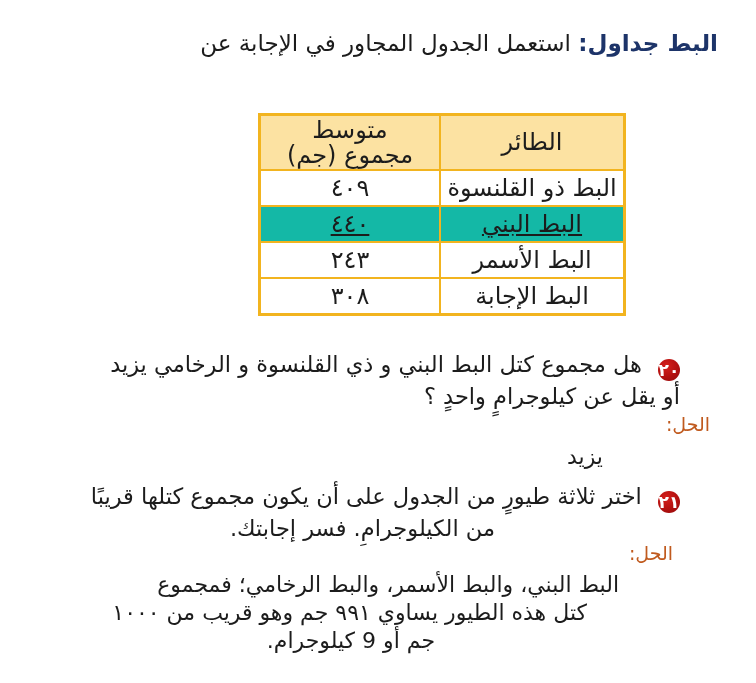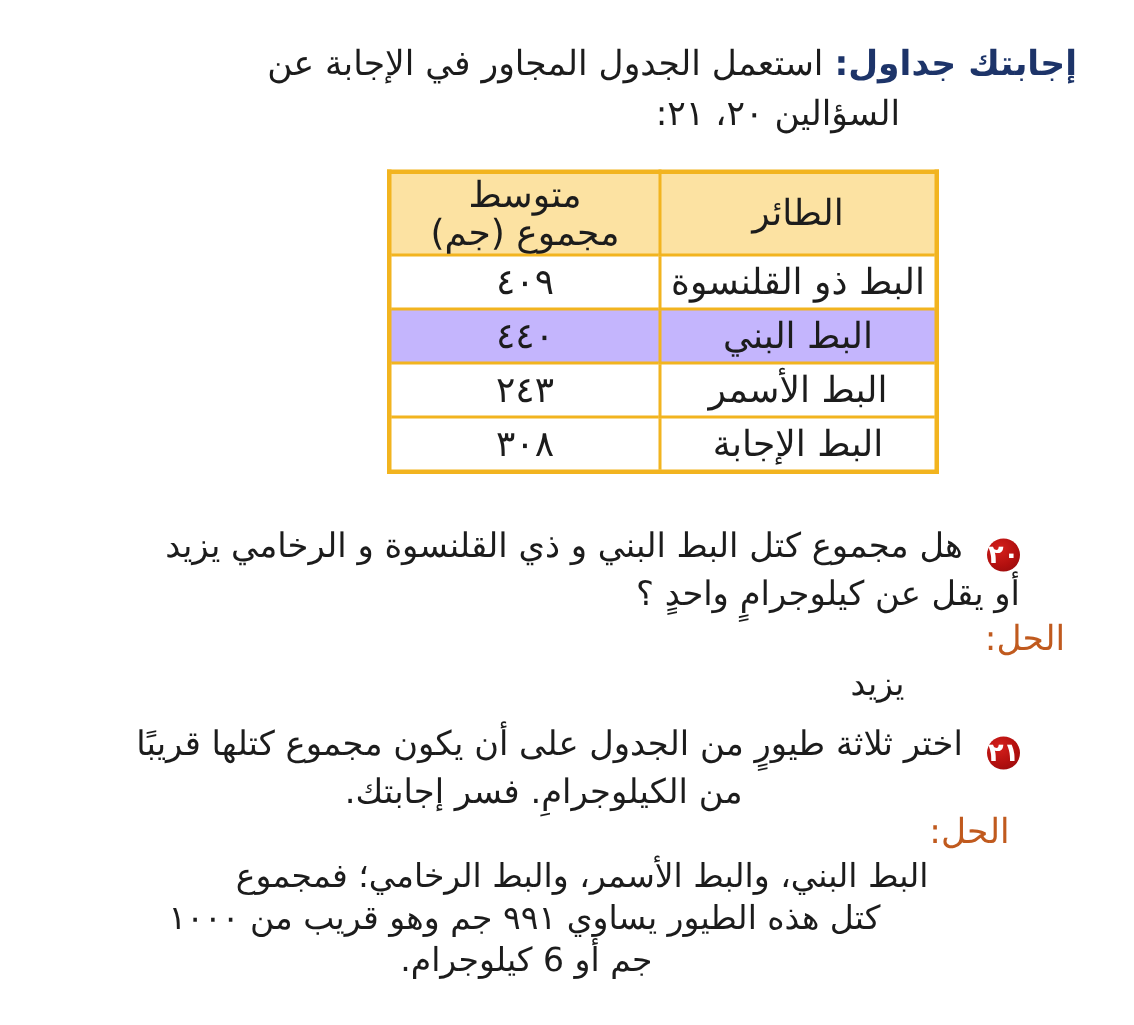--- a/index.html
+++ b/index.html
@@ -35,62 +35,61 @@
     font-weight:normal;
   }
   table.birds thead th{
     background:#fce2a2;
     height:53px;
     line-height:25px;
   }
   table.birds td{height:34px;background:#ffffff;}
   .col-bird{width:170px;}
   .col-mass{width:166px;margin-top:32px;}
-  tr.alt td{background:#c4b5fd;}
+  tr.alt td{background:#14b8a6;text-decoration:underline;}
   
   .question{
     position:absolute;right:76px;
     text-align:right;font-size:22.5px;line-height:31px;white-space:nowrap;
   }
   .q20{top:349px;}
   .q21{top:481px;}
   .q20 .q-line2{}
   .q21 .q-line2{margin-right:185px;}
   .badge{
     display:inline-block;width:22px;height:22px;border-radius:50%;
     background:radial-gradient(circle at 38% 32%, #d5201c 0%, #b3100f 55%, #8f0a0c 100%);
     color:#ffffff;font-size:17px;font-weight:bold;line-height:22px;
     text-align:center;margin-left:9px;vertical-align:-4px;
   }
   .sol-label{
-    position:absolute;color:#c05a1e;font-size:23px;white-space:nowrap;
+    position:absolute;color:#c05a1e;font-size:19px;white-space:nowrap;
   }
   .sol20{top:413px;right:46px;}
   .sol21{top:542px;right:83px;}
   .answer20{
     position:absolute;top:444px;right:153px;font-size:22px;white-space:nowrap;
   }
   .answer21{
     position:absolute;top:571px;right:137px;
     text-align:right;font-size:22px;line-height:28px;white-space:nowrap;
   }
   .answer21 .a-line2{margin-right:32px;}
   .answer21 .a-line3{margin-right:184px;}
 </style>
 </head>
 <body>
 
 <div class="page">
 
   <div class="intro">
     <div class="intro-line1">
-      <span class="kw">إجابتك جداول:</span>
+      <span class="kw">البط جداول:</span>
       <span>استعمل الجدول المجاور في الإجابة عن</span>
     </div>
-    <div class="intro-line2">السؤالين ٢٠، ٢١:</div>
   </div>
 
   <table class="birds">
     <thead>
       <tr>
         <th class="col-bird">الطائر</th>
         <th class="col-mass">
           <div>متوسط</div>
           <div>مجموع (جم)</div>
         </th>
@@ -130,16 +129,16 @@
     <div class="q-line1">
       <span class="badge">٢١</span>
       <span>اختر ثلاثة طيورٍ من الجدول على أن يكون مجموع كتلها قريبًا</span>
     </div>
     <div class="q-line2">من الكيلوجرامِ. فسر إجابتك.</div>
   </div>
   <div class="sol-label sol21">الحل:</div>
   <div class="answer21">
     <div class="a-line1">البط البني، والبط الأسمر، والبط الرخامي؛ فمجموع</div>
     <div class="a-line2">كتل هذه الطيور يساوي ٩٩١ جم وهو قريب من ١٠٠٠</div>
-    <div class="a-line3">جم أو 6 كيلوجرام.</div>
+    <div class="a-line3">جم أو 9 كيلوجرام.</div>
   </div>
 
 </div>
 
 </body></html>

